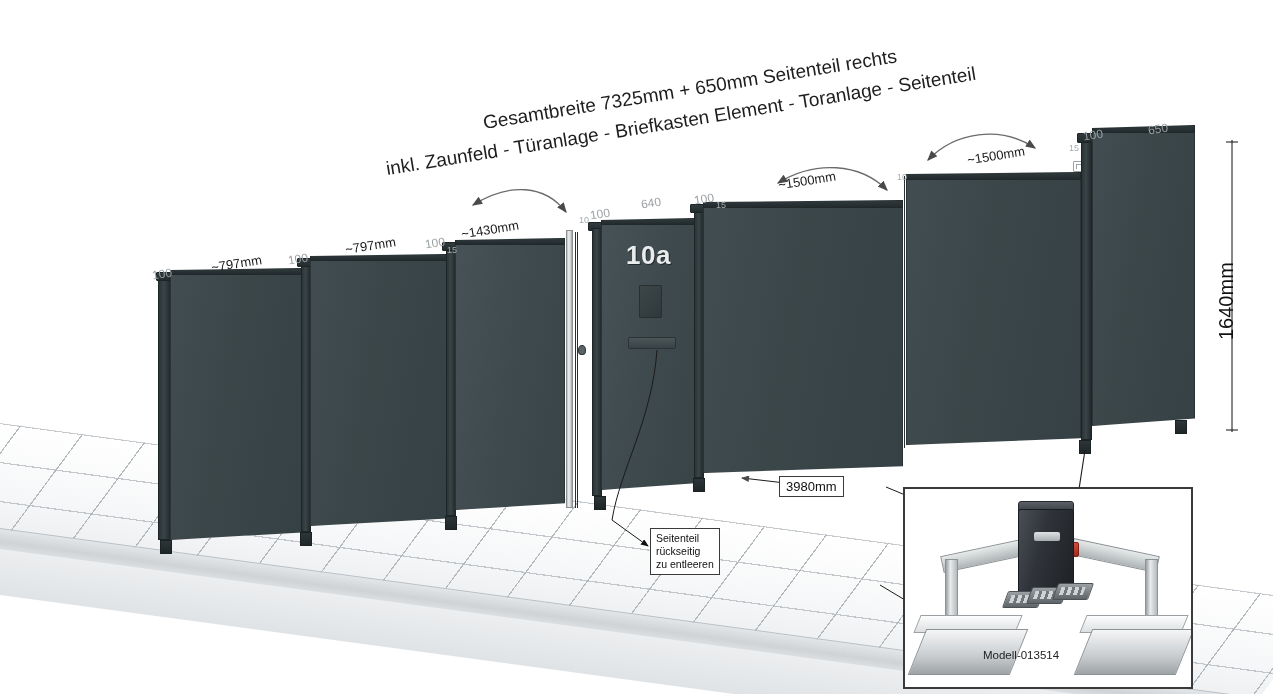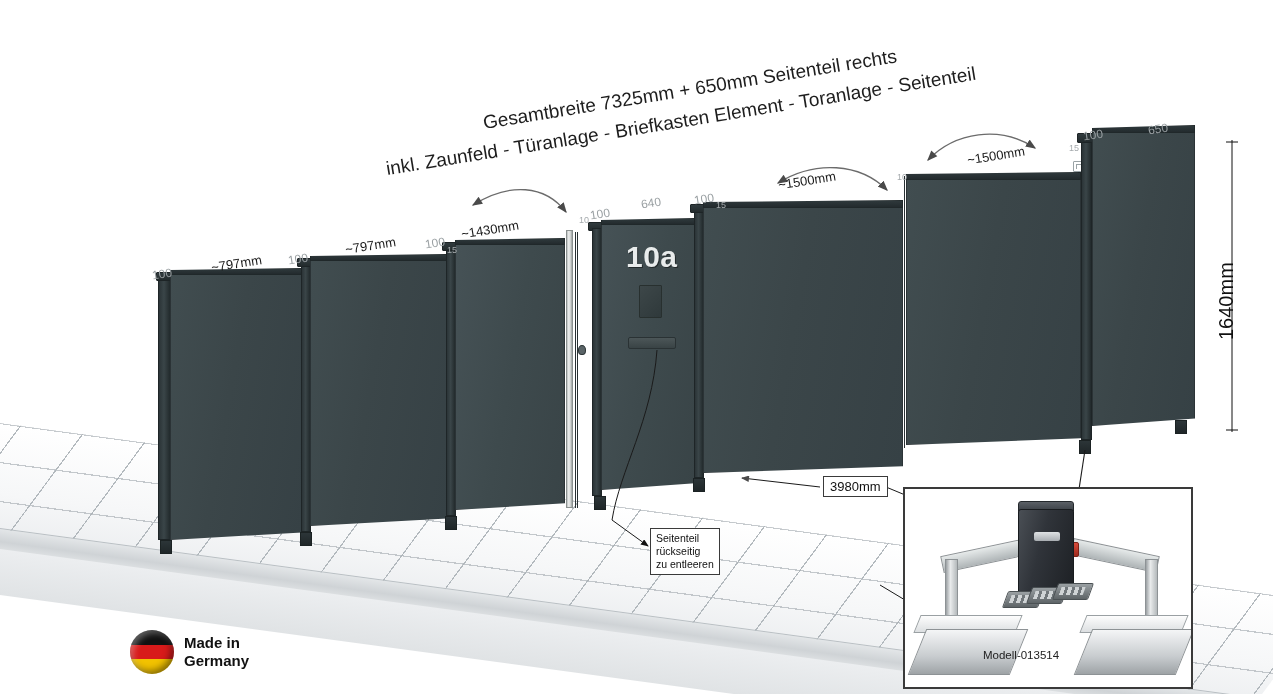--- a/index.html
+++ b/index.html
@@ -92,21 +92,21 @@
   .lbl{position:absolute;white-space:nowrap;color:#1a1a1a;font-size:13px;}
   .lbl.gray{color:#9aa0a3;}
   .lbl.tiny{font-size:9px;color:#a6abae;}
 
   .title-txt{
     position:absolute;white-space:nowrap;color:#1d1d1d;font-size:19px;
     transform-origin:left bottom;
   }
 
   .housenum{
-    position:absolute;color:#e9ecec;font-size:30px;font-weight:bold;
+    position:absolute;color:#e9ecec;font-size:26px;font-weight:bold;
     letter-spacing:.5px;
     text-shadow:1px 1px 0 rgba(0,0,0,.45);
   }
   .intercom{
     position:absolute;background:linear-gradient(135deg,#3d4749,#2f393b);
     border:1px solid #28302f;border-radius:1px;
   }
   .mailslot{
     position:absolute;background:linear-gradient(to bottom,#4c5658,#394345);
     border:1px solid #2a3234;border-radius:2px;
@@ -395,38 +395,31 @@
   <div class="lbl gray" style="left:641px;top:196px;font-size:12px;transform:rotate(-9deg);">640</div>
   <div class="lbl gray" style="left:694px;top:192px;font-size:12px;transform:rotate(-9deg);">100</div>
   <div class="lbl tiny" style="left:716px;top:200px;">15</div>
   <div class="lbl" style="left:778px;top:173px;transform:rotate(-9deg);">~1500mm</div>
   <div class="lbl tiny" style="left:897px;top:172px;">10</div>
   <div class="lbl" style="left:967px;top:148px;transform:rotate(-9deg);">~1500mm</div>
   <div class="lbl tiny" style="left:1069px;top:143px;">15</div>
   <div class="lbl gray" style="left:1083px;top:128px;font-size:12px;transform:rotate(-9deg);">100</div>
   <div class="lbl gray" style="left:1148px;top:122px;font-size:12px;transform:rotate(-9deg);">650</div>
 
-  <div class="dimbox" style="left:823px;top:476px;">3980mm</div>
+  <div class="dimbox" style="left:779px;top:476px;">3980mm</div>
 
   <div class="notebox" style="left:650px;top:528px;">
     <div>Seitenteil</div>
     <div>rückseitig</div>
     <div>zu entleeren</div>
   </div>
 
   <div class="vlabel" style="left:1215px;top:340px;">1640mm</div>
 
 
-  <div class="mig">
-    <div class="flag"></div>
-    <div class="mig-txt">
-      <div>Made in</div>
-      <div>Germany</div>
-    </div>
-  </div>
 
   <div class="inset">
 
     <div class="drive" style="left:8px;top:58px;">
       <div class="drive-arm" style="left:28px;top:0px;transform:rotate(-12deg);"></div>
       <div class="drive-tip" style="left:107px;top:-5px;"></div>
       <div class="drive-col" style="left:32px;top:12px;"></div>
       <div class="drive-box-top" style="left:4px;top:68px;"></div>
       <div class="drive-box" style="left:4px;top:82px;"></div>
     </div>

